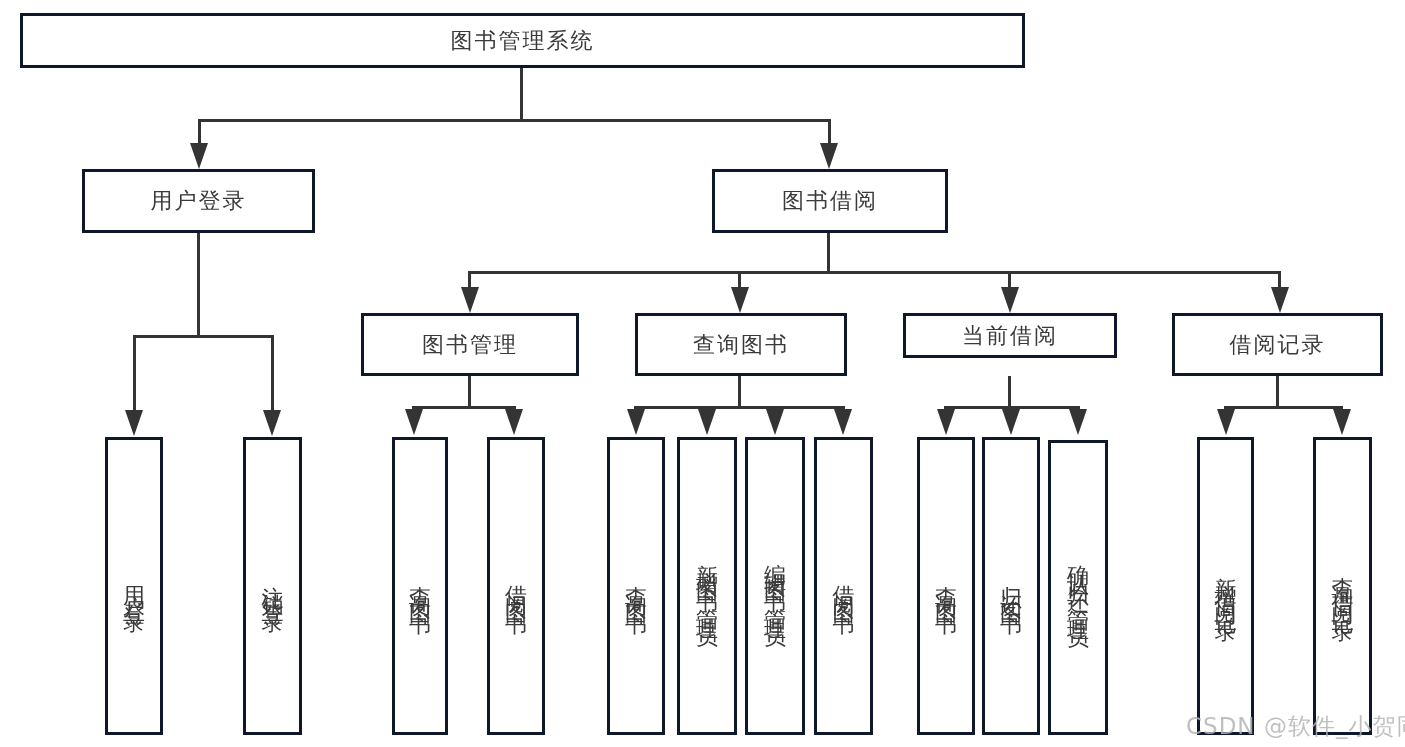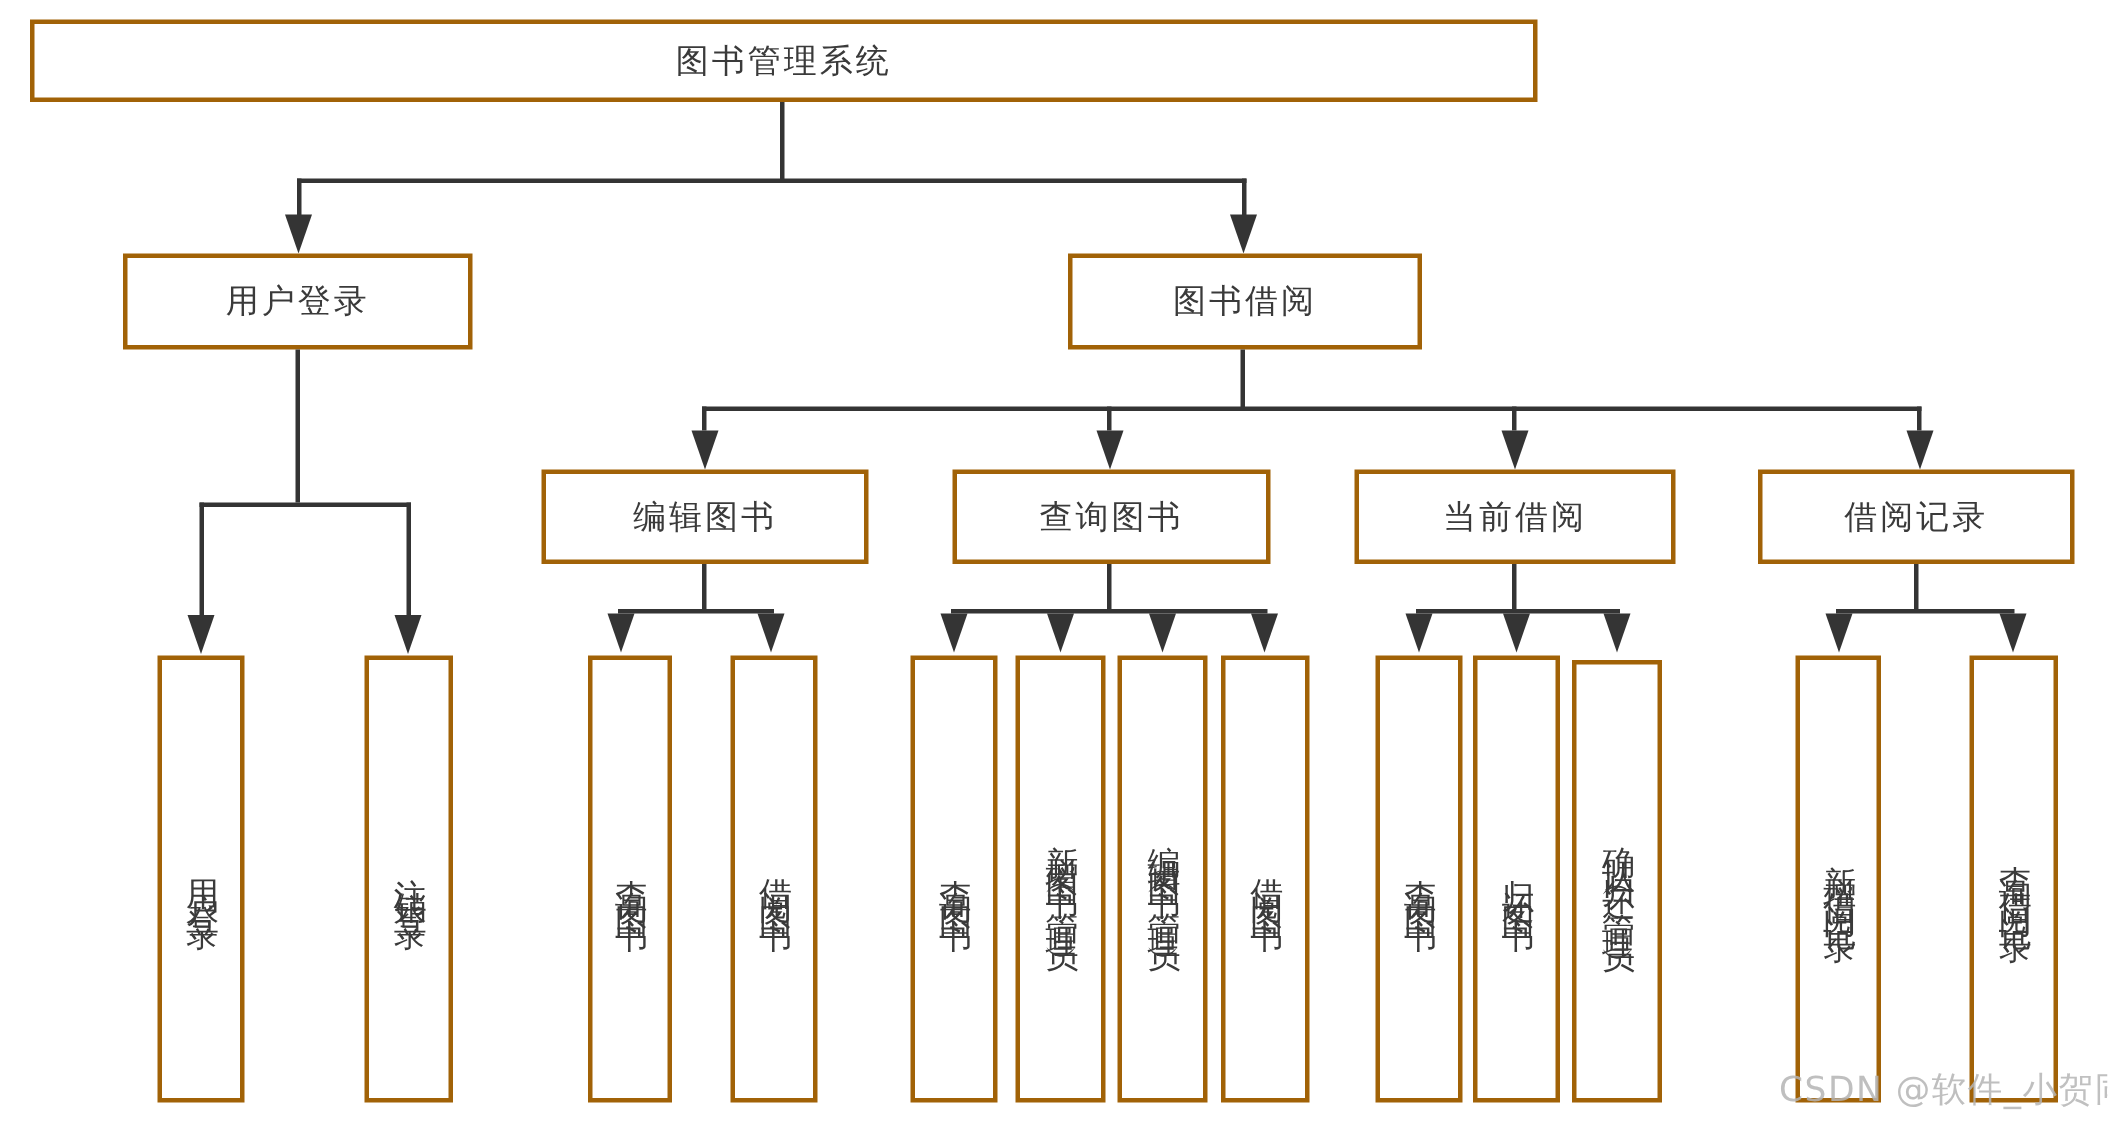--- a/index.html
+++ b/index.html
@@ -1,21 +1,21 @@
 <!DOCTYPE html>
 <html><head>
 <meta charset="utf-8">
 <style>
   html,body{margin:0;padding:0;background:#fff;}
   .canvas{
     position:relative;width:1405px;height:747px;background:#ffffff;overflow:hidden;
     font-family:"DejaVu Sans","Liberation Sans",sans-serif;color:#3a3a3a;
   }
   .node{
-    position:absolute;box-sizing:border-box;border:3px solid #a16207;background:#ffffff;
+    position:absolute;box-sizing:border-box;border:3px solid #0f172a;background:#ffffff;
     display:flex;align-items:center;justify-content:center;text-align:center;
   }
   .hlabel{font-size:22px;letter-spacing:2px;white-space:nowrap;}
   .vnode span{
     writing-mode:vertical-rl;text-orientation:mixed;
     font-size:22px;letter-spacing:9px;line-height:1;white-space:nowrap;
   }
   .ln{position:absolute;background:#343434;}
   .vln{width:3px;}
   .hln{height:3px;}
@@ -64,26 +64,26 @@
   <div class="ln vln" style="left:468px;top:271px;height:16px;"></div>
   <div class="arrow" style="left:461px;top:287px;"></div>
   <div class="ln vln" style="left:738px;top:271px;height:16px;"></div>
   <div class="arrow" style="left:731px;top:287px;"></div>
   <div class="ln vln" style="left:1008px;top:271px;height:16px;"></div>
   <div class="arrow" style="left:1001px;top:287px;"></div>
   <div class="ln vln" style="left:1278px;top:271px;height:16px;"></div>
   <div class="arrow" style="left:1271px;top:287px;"></div>
 
   <div class="node" style="left:361px;top:313px;width:218px;height:63px;">
-    <span class="hlabel">编辑图书</span>
+    <span class="hlabel">图书管理</span>
   </div>
   <div class="node" style="left:635px;top:313px;width:212px;height:63px;">
     <span class="hlabel">查询图书</span>
   </div>
-  <div class="node" style="left:903px;top:313px;width:214px;height:63px;">
+  <div class="node" style="left:903px;top:313px;width:214px;height:45px;">
     <span class="hlabel">当前借阅</span>
   </div>
   <div class="node" style="left:1172px;top:313px;width:211px;height:63px;">
     <span class="hlabel">借阅记录</span>
   </div>
 
   <div class="ln vln" style="left:468px;top:376px;height:31px;"></div>
   <div class="ln hln" style="left:412px;top:406px;width:104px;"></div>
   <div class="arrow" style="left:405px;top:409px;"></div>
   <div class="arrow" style="left:505px;top:409px;"></div>

